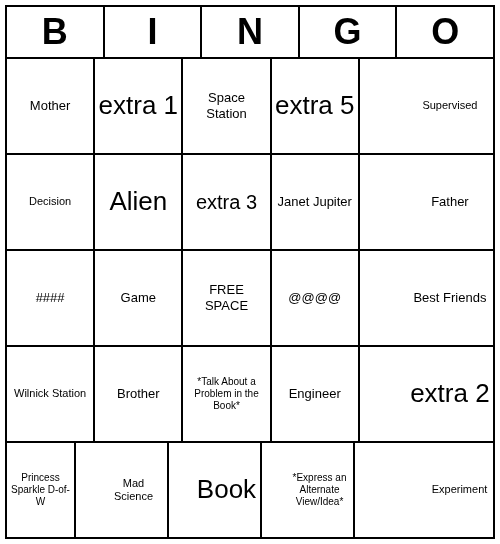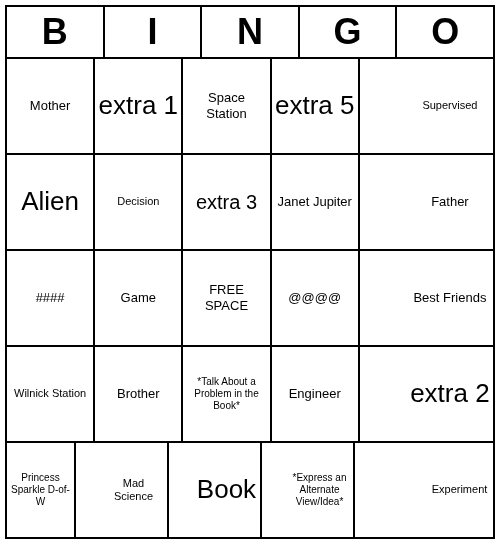--- a/index.html
+++ b/index.html
@@ -96,22 +96,22 @@
     </div>
   <div class="bingo-grid">
   <div class="bingo-row">
         <div class="bingo-cell">Mother</div>
         <div class="bingo-cell cell-large">extra 1</div>
         <div class="bingo-cell">Space Station</div>
         <div class="bingo-cell cell-large">extra 5</div>
         <div class="bingo-cell cell-small">Supervised</div>
       </div>
       <div class="bingo-row">
+        <div class="bingo-cell cell-small">Decision</div>
         <div class="bingo-cell cell-large">Alien</div>
-        <div class="bingo-cell cell-small">Decision</div>
         <div class="bingo-cell cell-medium">extra 3</div>
         <div class="bingo-cell">Janet Jupiter</div>
         <div class="bingo-cell">Father</div>
       </div>
       <div class="bingo-row">
         <div class="bingo-cell">####</div>
         <div class="bingo-cell">Game</div>
         <div class="bingo-cell">FREE SPACE</div>
         <div class="bingo-cell">@@@@</div>
         <div class="bingo-cell">Best Friends</div>

